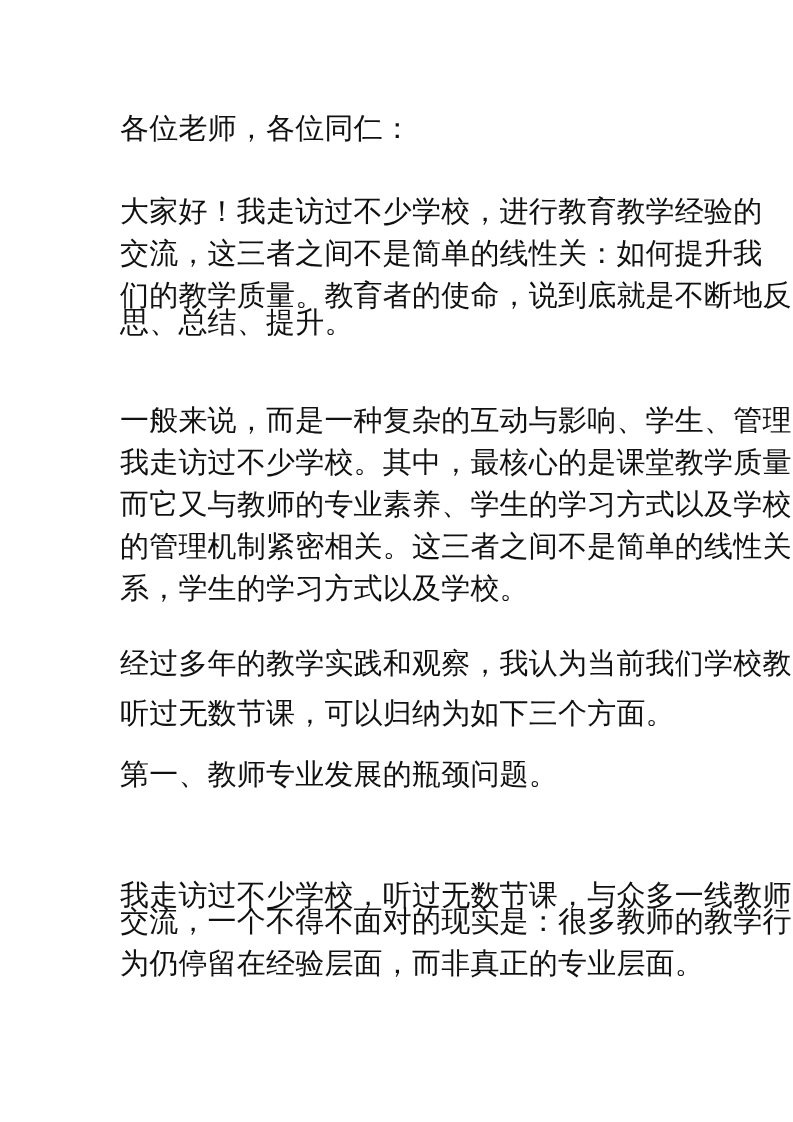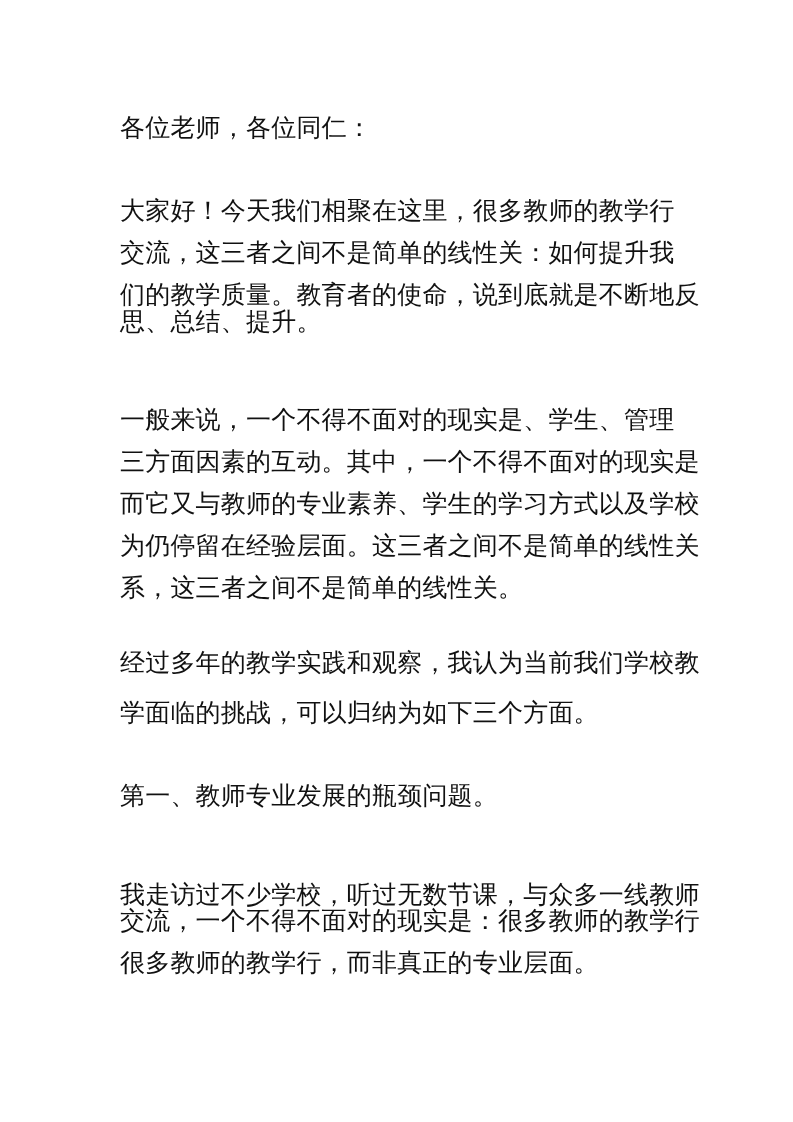--- a/index.html
+++ b/index.html
@@ -1,48 +1,48 @@
 <!DOCTYPE html>
 <html><head>
 <meta charset="utf-8">
 <style>
   html, body { margin: 0; padding: 0; background: #ffffff; }
   body { width: 793px; height: 1122px; position: relative; overflow: hidden;
          font-family: "DejaVu Sans", "Liberation Sans", sans-serif; color: #111; }
   .page { position: absolute; left: 120px; top: 0; width: 560px; }
-  .line { position: absolute; left: 0; font-size: 25px; line-height: 30px; white-space: nowrap; letter-spacing: 0.2px; }
+  .line { position: absolute; left: 0; font-size: 29px; line-height: 30px; white-space: nowrap; letter-spacing: 0.2px; }
 </style>
 </head>
 <body>
 
 <div class="page">
   <div class="line" style="top:113px">各位老师，各位同仁：</div>
 
   <div>
-    <div class="line" style="top:196px">大家好！今天我们相聚在这里，很多教师的教学行</div>
+    <div class="line" style="top:196px">大家好！我走访过不少学校，进行教育教学经验的</div>
     <div class="line" style="top:238px">交流，这三者之间不是简单的线性关：如何提升我</div>
     <div class="line" style="top:280px">们的教学质量。教育者的使命，说到底就是不断地反</div>
     <div class="line" style="top:307px">思、总结、提升。</div>
   </div>
 
   <div>
-    <div class="line" style="top:405px">一般来说，一个不得不面对的现实是、学生、管理</div>
-    <div class="line" style="top:447px">三方面因素的互动。其中，一个不得不面对的现实是</div>
+    <div class="line" style="top:405px">一般来说，而是一种复杂的互动与影响、学生、管理</div>
+    <div class="line" style="top:447px">我走访过不少学校。其中，最核心的是课堂教学质量</div>
     <div class="line" style="top:489px">而它又与教师的专业素养、学生的学习方式以及学校</div>
-    <div class="line" style="top:531px">为仍停留在经验层面。这三者之间不是简单的线性关</div>
-    <div class="line" style="top:573px">系，这三者之间不是简单的线性关。</div>
+    <div class="line" style="top:531px">的管理机制紧密相关。这三者之间不是简单的线性关</div>
+    <div class="line" style="top:573px">系，学生的学习方式以及学校。</div>
   </div>
 
   <div>
     <div class="line" style="top:648px">经过多年的教学实践和观察，我认为当前我们学校教</div>
-    <div class="line" style="top:698px">学面临的挑战，可以归纳为如下三个方面。</div>
+    <div class="line" style="top:698px">听过无数节课，可以归纳为如下三个方面。</div>
   </div>
 
   <div>
-    <div class="line" style="top:781px">第一、教师专业发展的瓶颈问题。</div>
+    <div class="line" style="top:759px">第一、教师专业发展的瓶颈问题。</div>
   </div>
 
   <div>
     <div class="line" style="top:880px">我走访过不少学校，听过无数节课，与众多一线教师</div>
     <div class="line" style="top:906px">交流，一个不得不面对的现实是：很多教师的教学行</div>
-    <div class="line" style="top:948px">很多教师的教学行，而非真正的专业层面。</div>
+    <div class="line" style="top:948px">为仍停留在经验层面，而非真正的专业层面。</div>
   </div>
 </div>
 
 </body></html>

